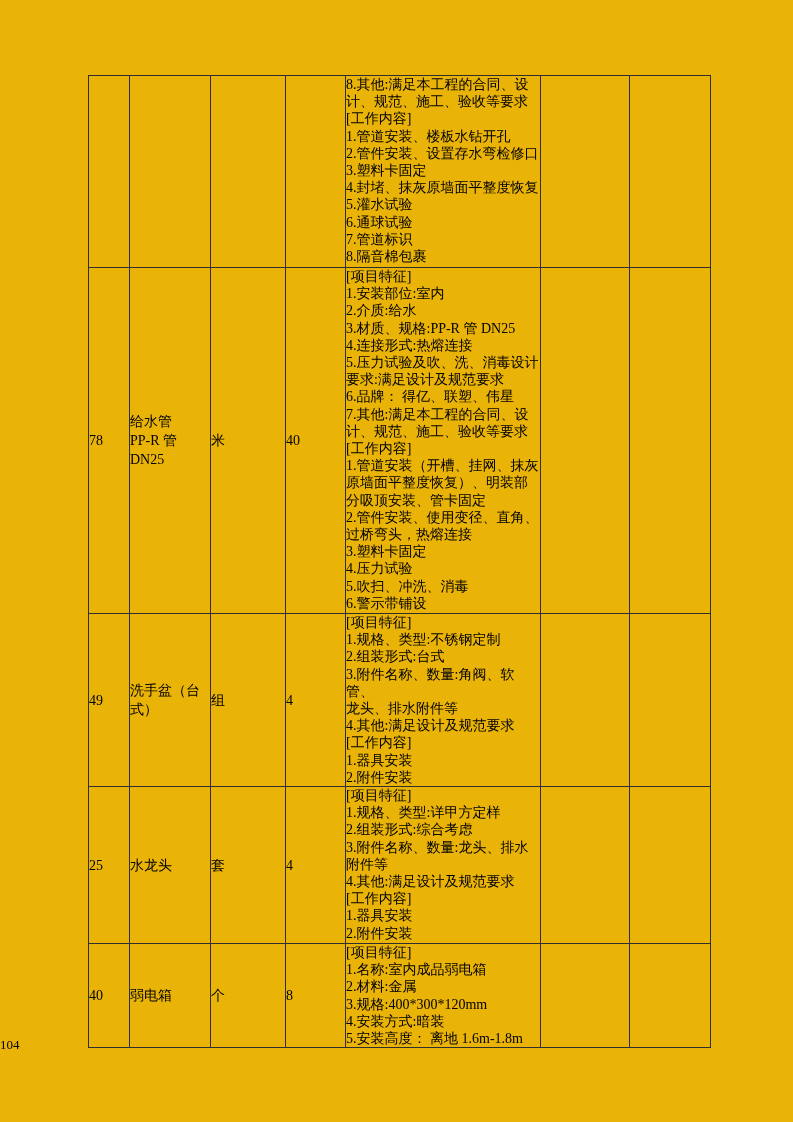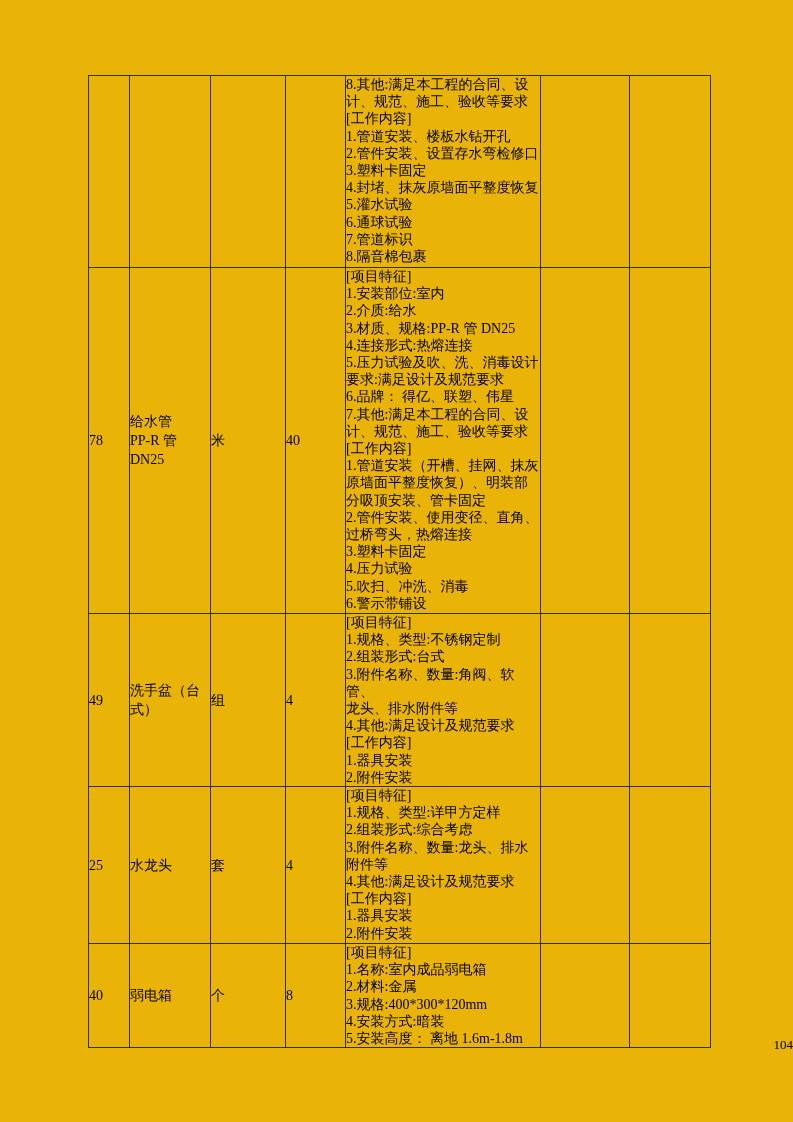--- a/index.html
+++ b/index.html
@@ -47,21 +47,21 @@
   tr.r0 { height: 192px; }
   tr.r1 { height: 346px; }
   tr.r2 { height: 157px; }
   tr.r3 { height: 157px; }
   tr.r4 { height: 103px; }
   .pagenum {
     position: absolute;
     top: 1037px;
     left: 0;
     width: 793px;
-    text-align: right;
+    text-align: left;
     font-size: 13px;
     line-height: 16px;
   }
 </style>
 </head>
 <body>
 
 <div class="sheet">
 
   <table class="boq">

